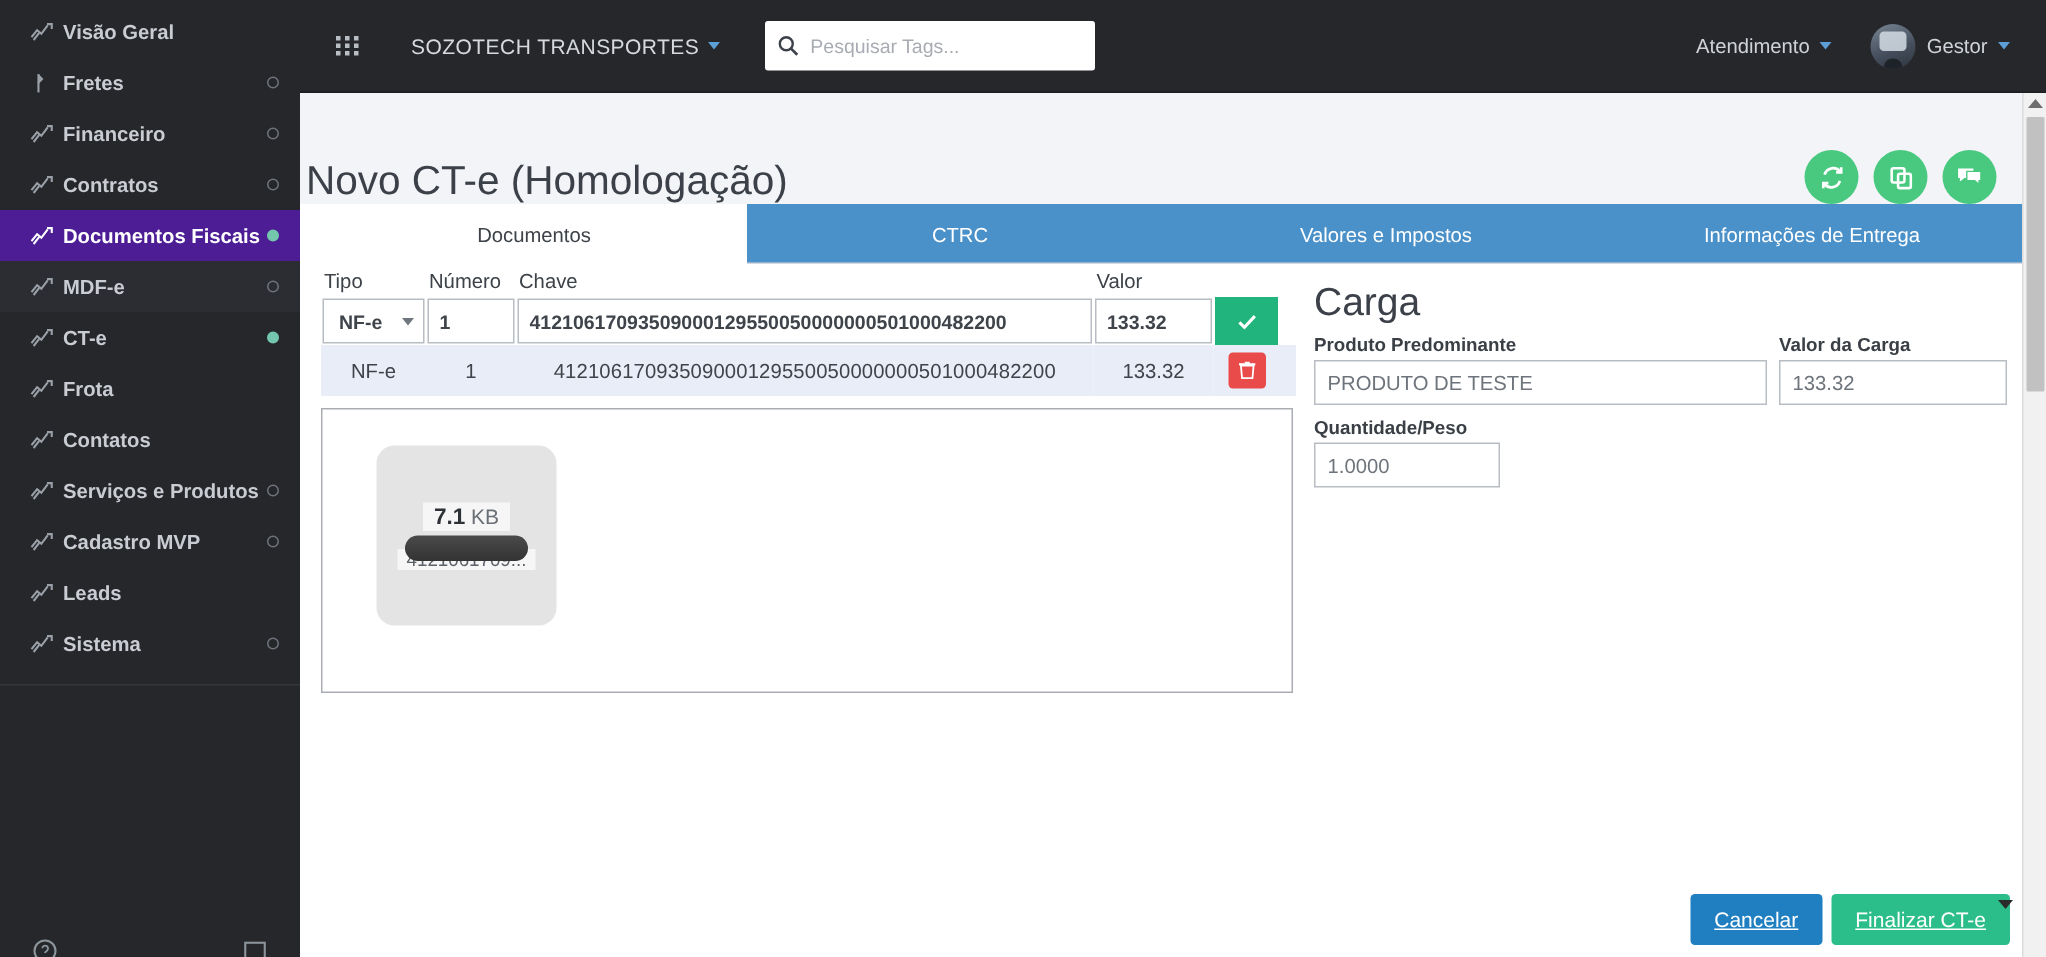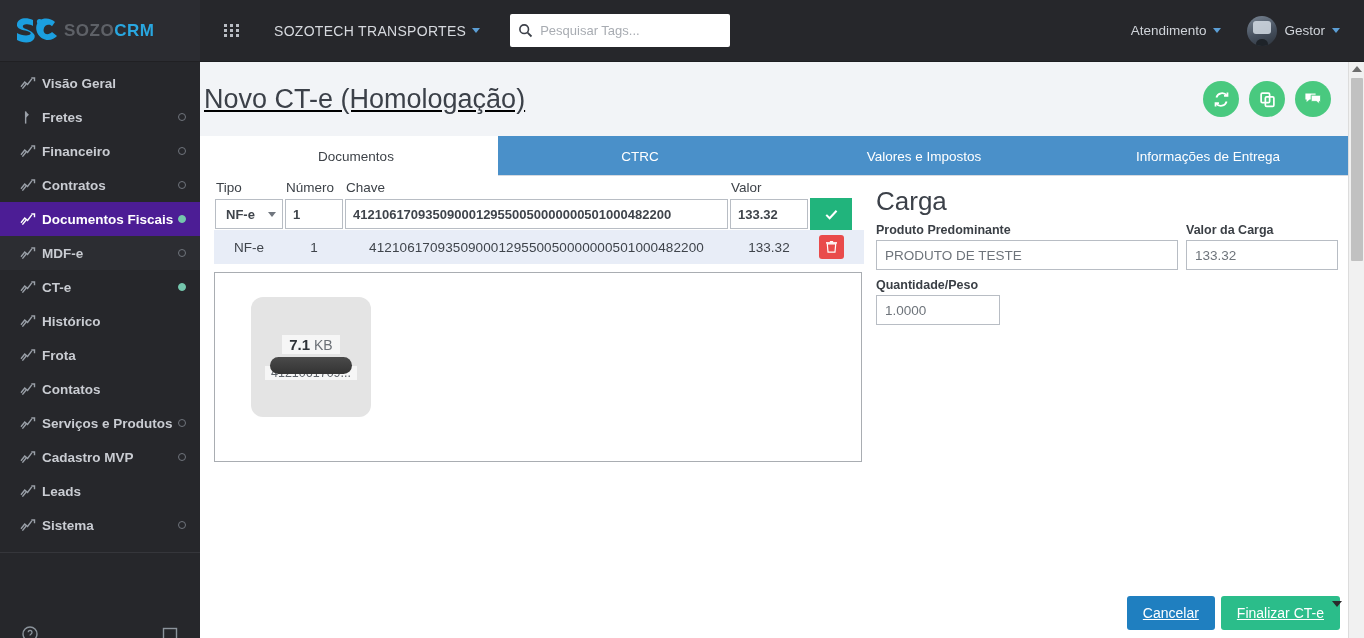--- a/index.html
+++ b/index.html
@@ -129,23 +129,22 @@
   }
 
   
   #main {
     position: absolute; left: 200px; top: 62px;
     width: 1164px; height: 576px;
     background: #ffffff;
   }
   #page-head {
     height: 74px; background: #f2f4f7;
-    display: flex; align-items: center; padding: 0 24px 0 0;
+    display: flex; align-items: flex-end; padding: 0 24px 0 0;
     position: relative;
-    text-decoration: underline;
   }
   #page-title {
     font-size: 27px; color: #3c4149; font-weight: normal;
     padding-left: 2px; margin-left: 0;
   }
   #page-title-wrap { padding-left: 2px; }
   #head-actions {
     margin-left: auto; display: flex; gap: 10px; padding-right: 9px;
   }
   .circle-btn {
@@ -297,30 +296,20 @@
   }
   #vscroll .thumb {
     position: absolute; top: 16px; left: 2px; width: 12px; height: 183px;
     background: #c1c1c1; border-radius: 1px;
   }
 </style>
 </head>
 <body>
 
 <div id="sidebar">
-  <div id="brand">
-    <span class="logo-mark">
-      <svg width="44" height="30" viewBox="0 0 44 30">
-        <path d="M19 4 C12 1 4 2 3 8 C2 13 9 14 13 15 C17 16 18 18 15 19 C12 20 6 19 3 17 L3 24 C8 27 17 28 20 23 C23 18 17 15 12 13 C8 11.6 8 9 11 8.4 C14 7.8 17 8.6 19 10 Z" fill="#1b9fe0"></path>
-        <path d="M41 6 C36 1 26 1 23 8 C20 15 26 24 34 24 C38 24 41 22 43 20 L38 16 C36 18 33 19 31 17.5 C28.5 15.5 29.5 10 33 9 C35.5 8.3 37 9 38 10.2 Z" fill="#1b9fe0"></path>
-        <circle cx="25.5" cy="5.5" r="2.6" fill="#1b9fe0"></circle>
-      </svg>
-    </span>
-    <span class="logo-text"><span class="logo-sozo">SOZO</span><span class="logo-crm">CRM</span></span>
-  </div>
 
   <div class="nav-list" id="nav-list">
       <div class="nav-item">
         <span class="nicon">
           <svg width="17" height="15" viewBox="0 0 18 16">
             <path d="M1 11.5l4-5 3 2.6 4.5-6" fill="none" stroke="currentColor" stroke-width="1.5"></path>
             <path d="M12 2.2h3.4v3.4" fill="none" stroke="currentColor" stroke-width="1.5"></path>
             <path d="M2.5 13.5l4-5" fill="none" stroke="currentColor" stroke-width="1.5"></path>
           </svg>
         </span>
@@ -383,30 +372,20 @@
       <div class="nav-item filled">
         <span class="nicon">
           <svg width="17" height="15" viewBox="0 0 18 16">
             <path d="M1 11.5l4-5 3 2.6 4.5-6" fill="none" stroke="currentColor" stroke-width="1.5"></path>
             <path d="M12 2.2h3.4v3.4" fill="none" stroke="currentColor" stroke-width="1.5"></path>
             <path d="M2.5 13.5l4-5" fill="none" stroke="currentColor" stroke-width="1.5"></path>
           </svg>
         </span>
         <span class="nlabel">CT-e</span>
         <span class="ndot"></span>
-      </div>
-      <div class="nav-item">
-        <span class="nicon">
-          <svg width="17" height="15" viewBox="0 0 18 16">
-            <path d="M1 11.5l4-5 3 2.6 4.5-6" fill="none" stroke="currentColor" stroke-width="1.5"></path>
-            <path d="M12 2.2h3.4v3.4" fill="none" stroke="currentColor" stroke-width="1.5"></path>
-            <path d="M2.5 13.5l4-5" fill="none" stroke="currentColor" stroke-width="1.5"></path>
-          </svg>
-        </span>
-        <span class="nlabel">Histórico</span>
       </div>
       <div class="nav-item">
         <span class="nicon">
           <svg width="17" height="15" viewBox="0 0 18 16">
             <path d="M1 11.5l4-5 3 2.6 4.5-6" fill="none" stroke="currentColor" stroke-width="1.5"></path>
             <path d="M12 2.2h3.4v3.4" fill="none" stroke="currentColor" stroke-width="1.5"></path>
             <path d="M2.5 13.5l4-5" fill="none" stroke="currentColor" stroke-width="1.5"></path>
           </svg>
         </span>
         <span class="nlabel">Frota</span>

